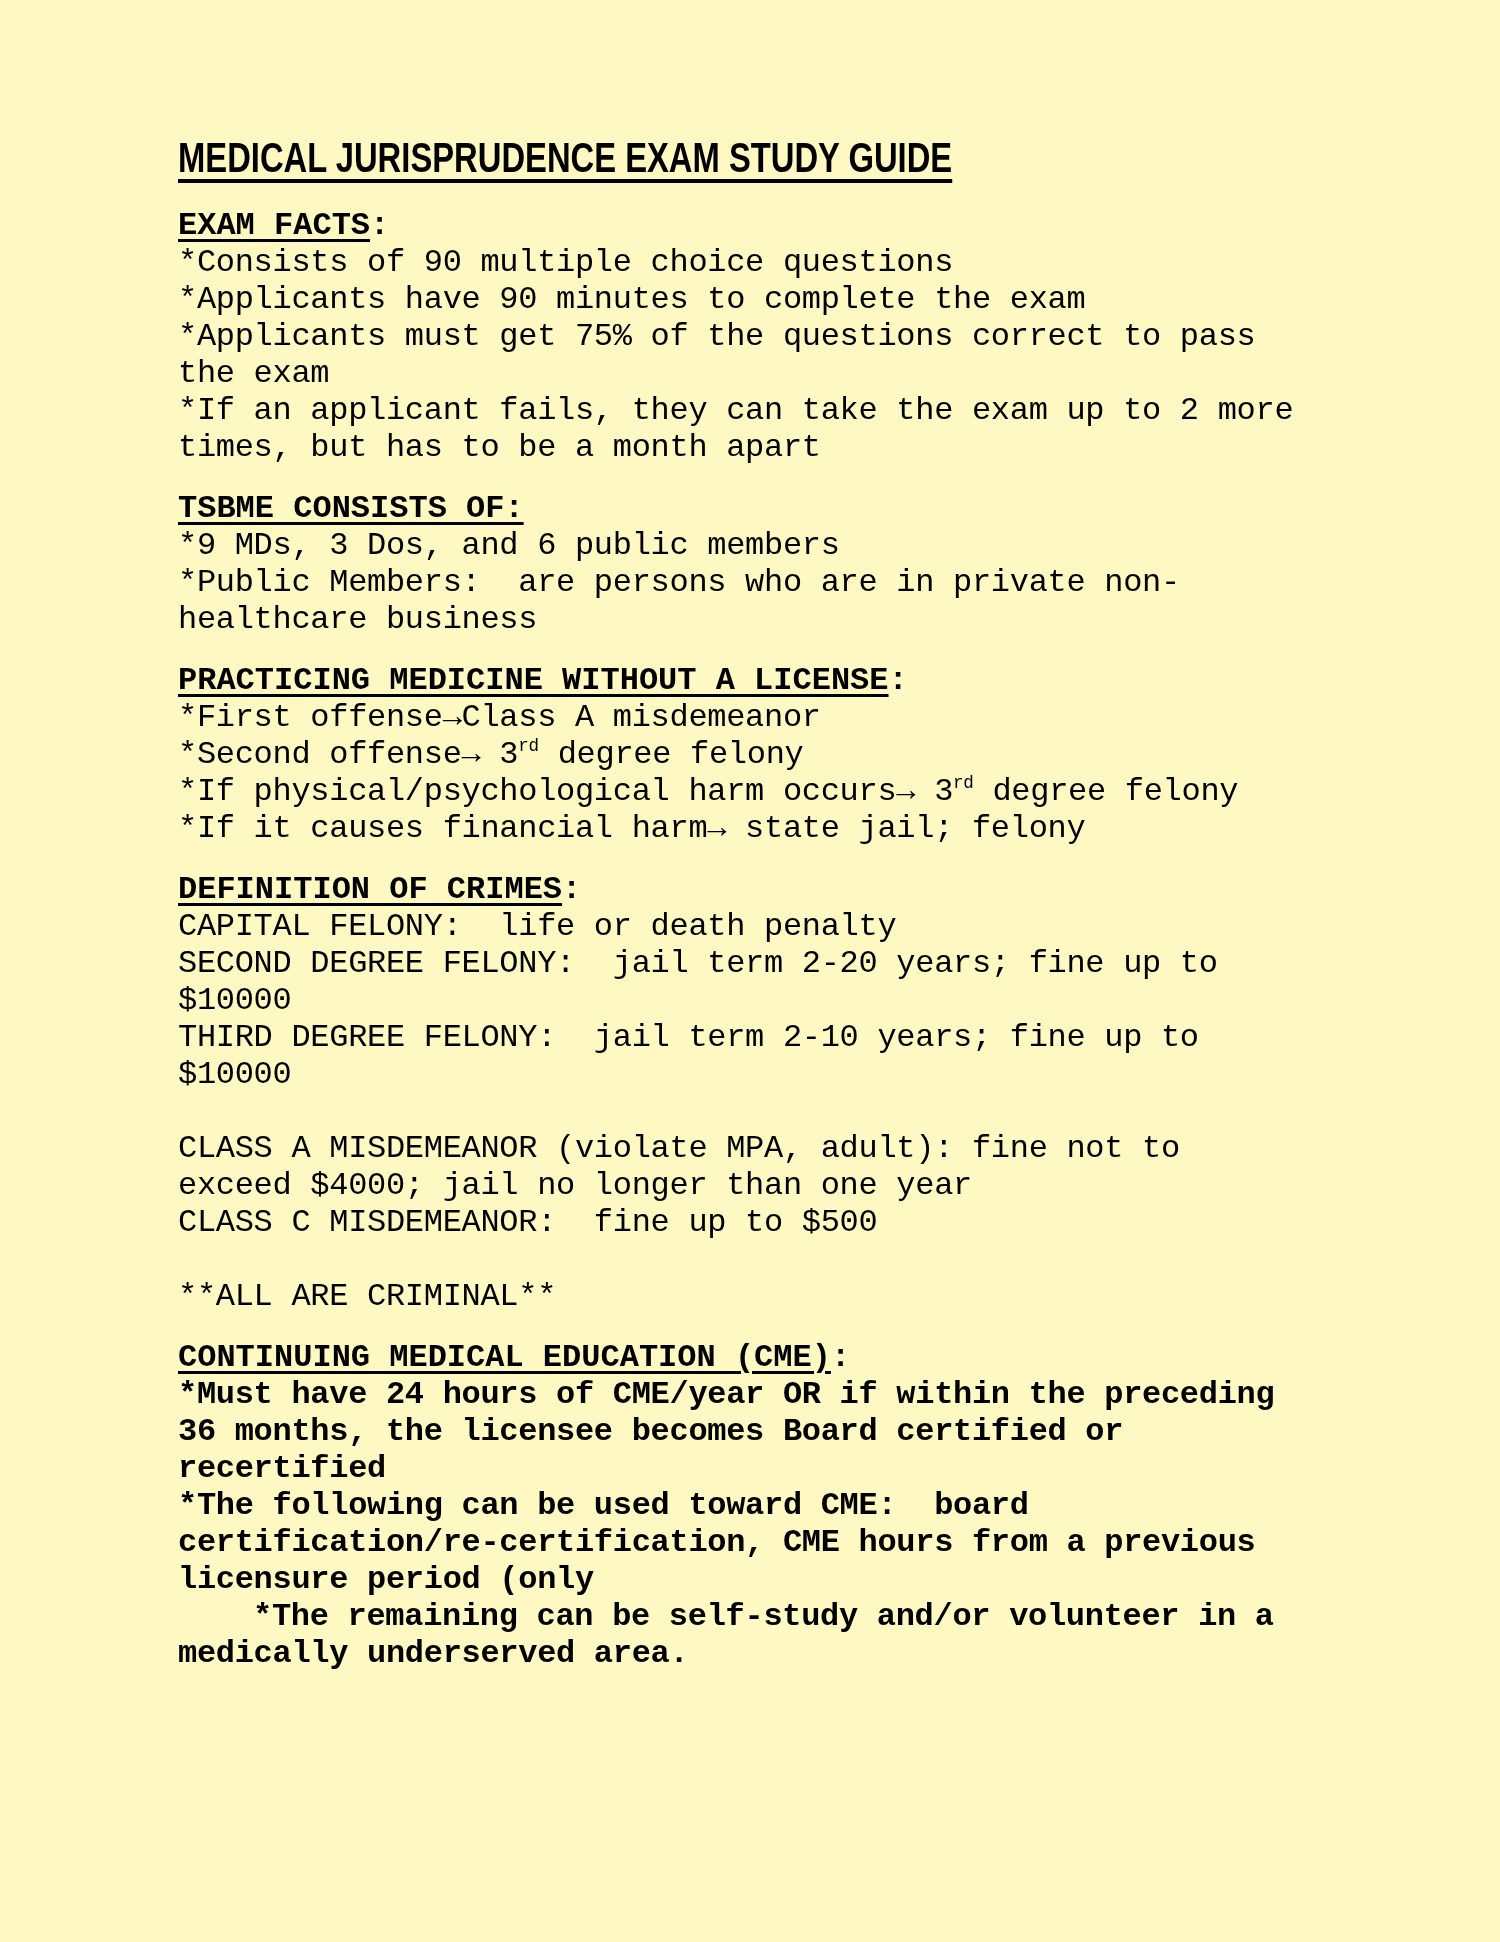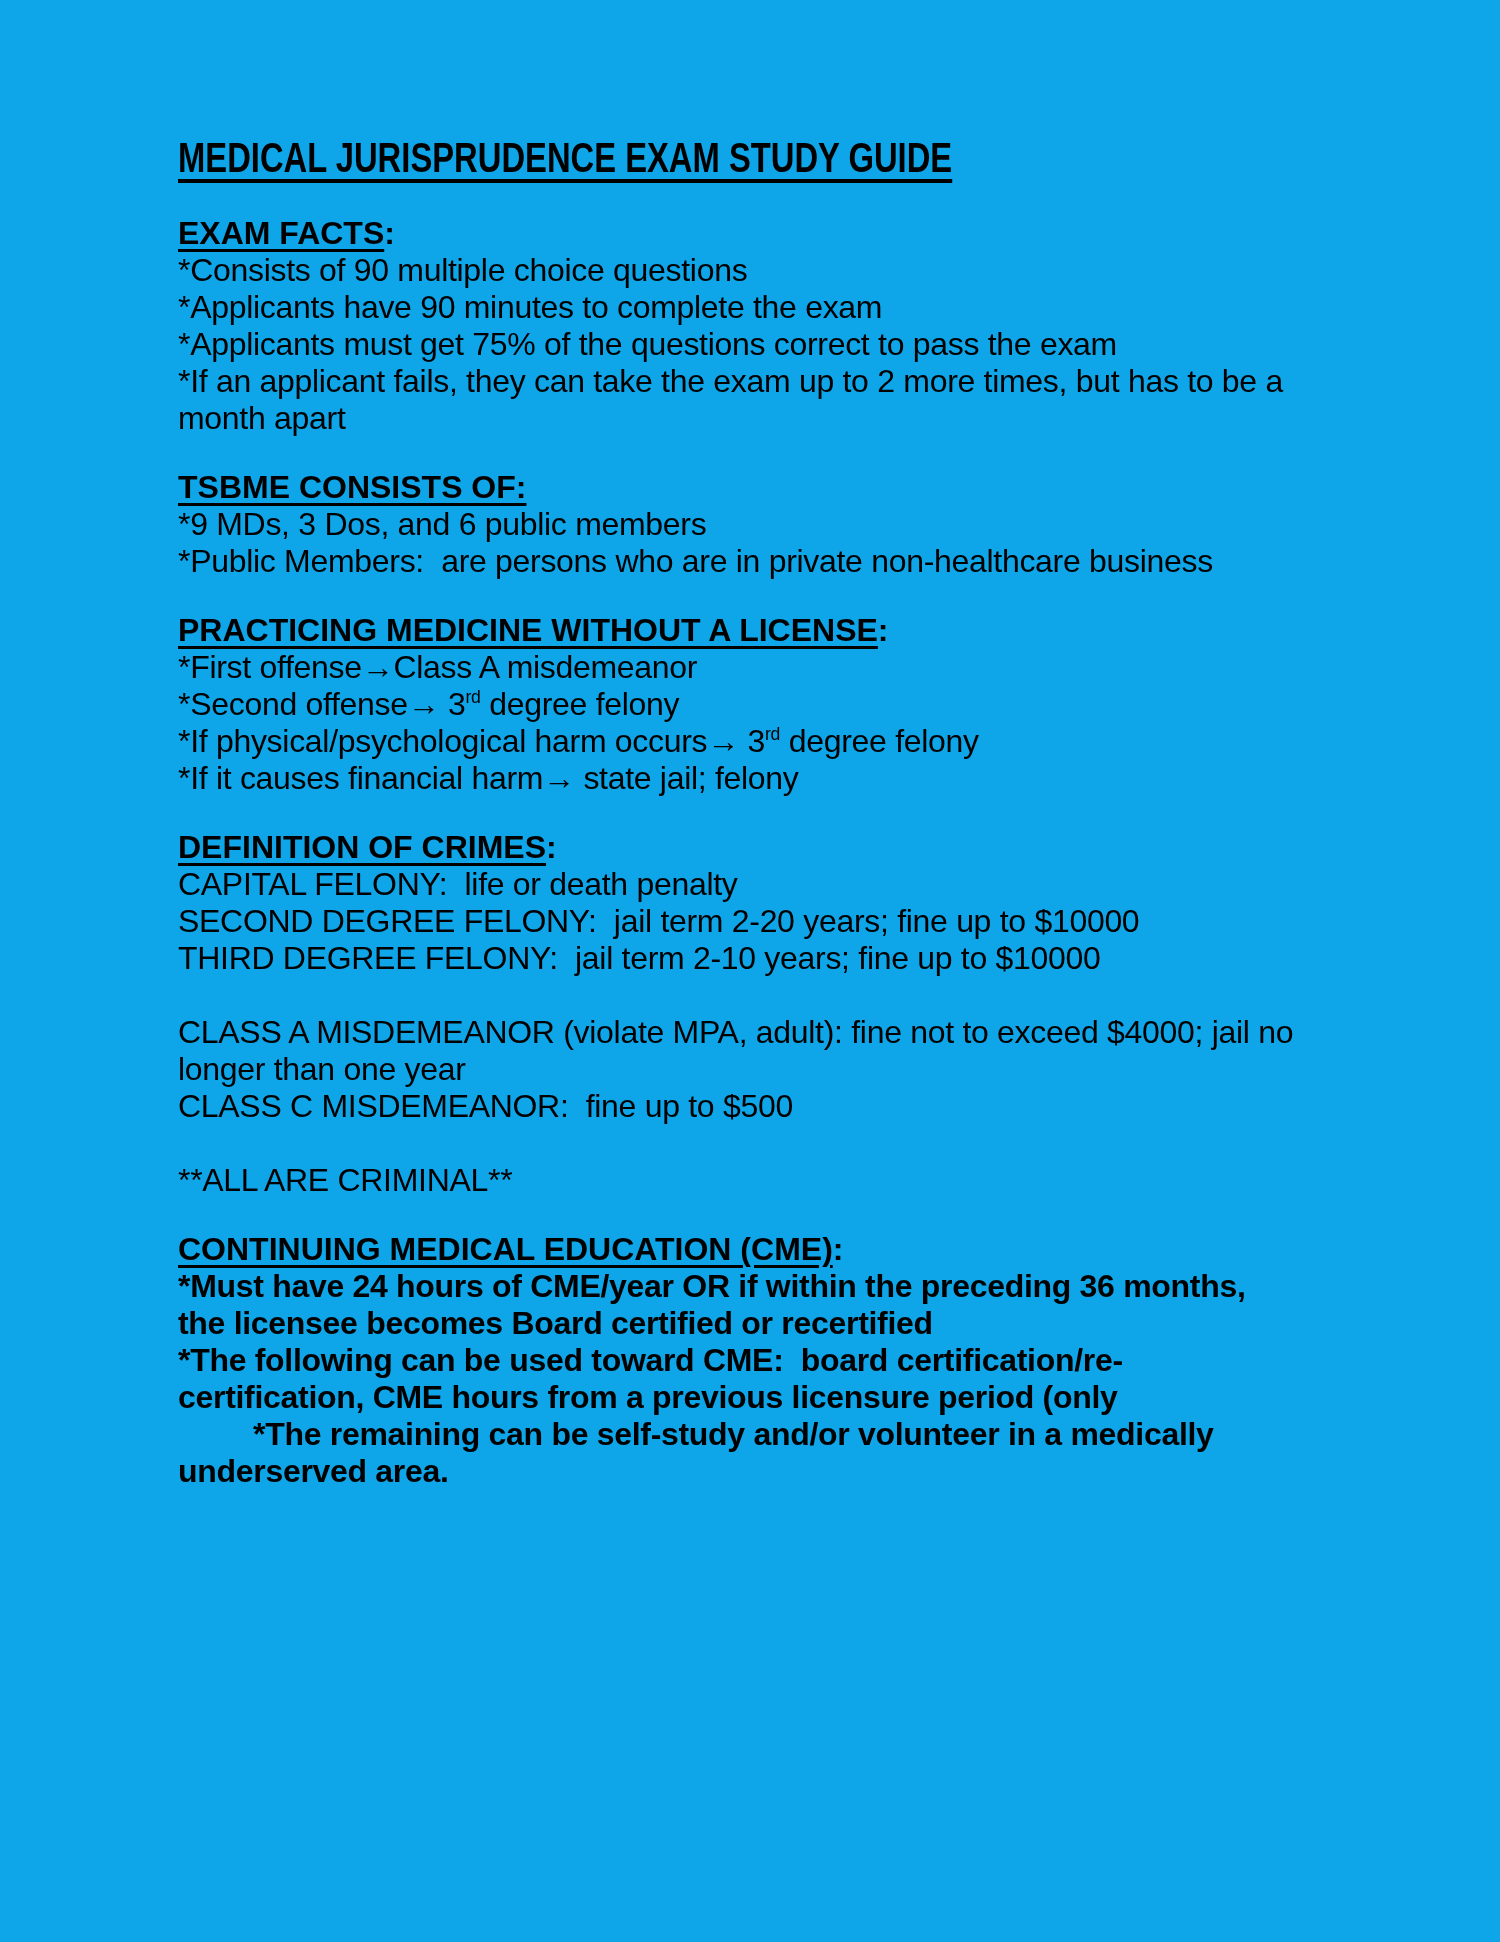--- a/index.html
+++ b/index.html
@@ -1,20 +1,20 @@
 <!DOCTYPE html>
 <html><head>
 <meta charset="utf-8">
 <style>
   html,body{margin:0;padding:0;background:#ffffff;}
   .page{
     position:relative;
     width:1500px;
     height:1942px;
-    background:#0ea5e9;
+    background:#fef9c3;
     box-sizing:border-box;
     padding:133px 0 0 178px;
     font-family:"Liberation Sans", sans-serif;
     color:#000000;
     overflow:hidden;
   }
   .content{width:1118px;}
   h1{
     font-size:42px;
     font-weight:bold;
@@ -24,21 +24,21 @@
   }
   .title-inner{
     display:inline-block;
     transform:scaleX(0.78);
     transform-origin:0 50%;
     text-decoration:underline;
     text-decoration-thickness:4px;
     text-underline-offset:7px;
     letter-spacing:0px;
   }
-  .doc-section{margin:32px 0 0 0;}
+  .doc-section{margin:24px 0 0 0;font-family:Liberation Mono, monospace;}
   h2{
     font-size:32px;
     font-weight:bold;
     margin:0;
     line-height:37px;
   }
   .hu{
     text-decoration:underline;
     text-decoration-thickness:3px;
     text-underline-offset:5px;

